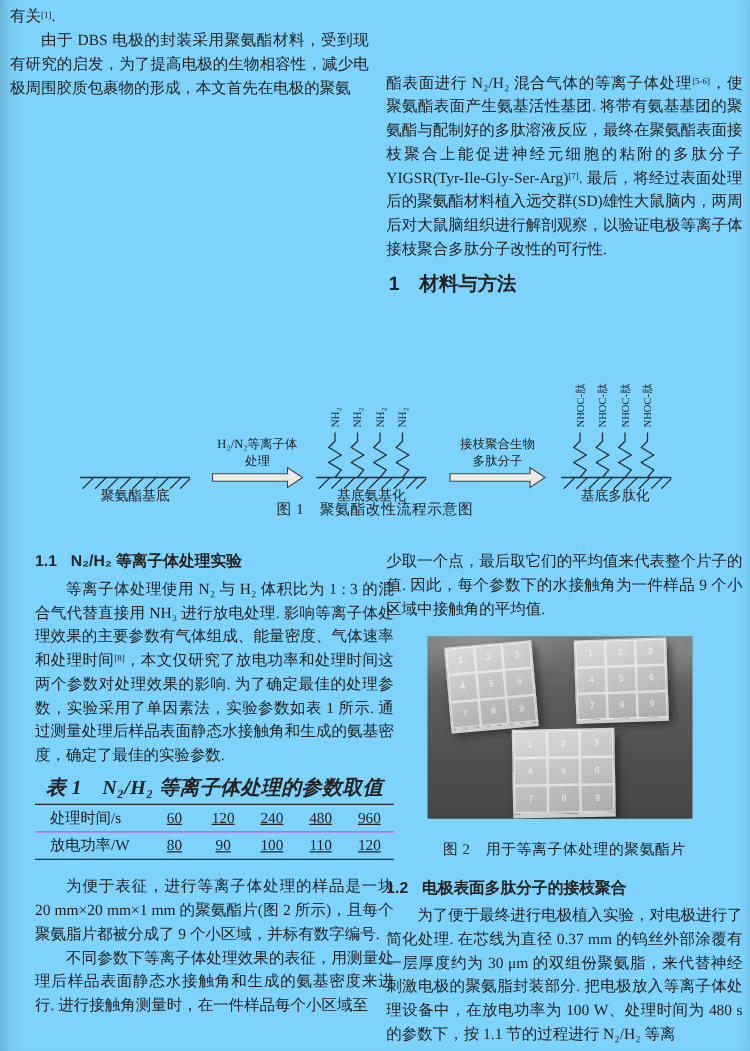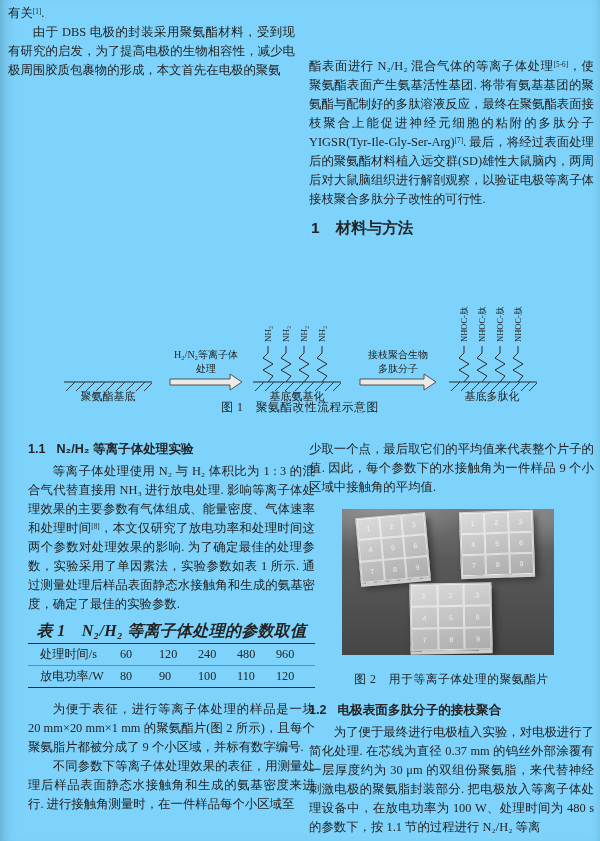--- a/index.html
+++ b/index.html
@@ -24,21 +24,21 @@
   .fig1-caption { position:absolute; top:400px; left:0; width:600px; text-align:center;
     font-size:11.8px; letter-spacing:.5px; }
 
   
   .table-title { text-align:center; font-size:16px; font-weight:bold; font-style:italic;
     margin:7px 0 3px; letter-spacing:.3px; }
   .tbl { border-top:1.5px solid #2a2a2a; border-bottom:1.5px solid #2a2a2a; }
   .tbl-row { display:flex; align-items:center; height:21px; font-size:12.2px; }
   .tbl-row + .tbl-row { border-top:1px solid #d946ef; }
   .tbl-label { width:80px; padding-left:12px; }
-  .tbl-val { flex:1; text-align:left; }
+  .tbl-val { flex:1; text-align:center;text-decoration:underline; }
   .tbl-spacer { height:12px; }
 
   
   .photo { position:relative; width:212px; height:146px; margin:12px 0 0 33px; overflow:hidden;
     background:
       radial-gradient(ellipse 130px 55px at 18% 2%, rgba(170,170,170,.55), transparent 65%),
       radial-gradient(ellipse 120px 50px at 88% 5%, rgba(160,160,160,.5), transparent 65%),
       linear-gradient(180deg,#757575 0%,#5a5a5a 35%,#454545 100%);
   }
   .chip { position:absolute; display:grid; grid-template-rows:repeat(3,1fr); grid-template-columns:repeat(3,1fr);

